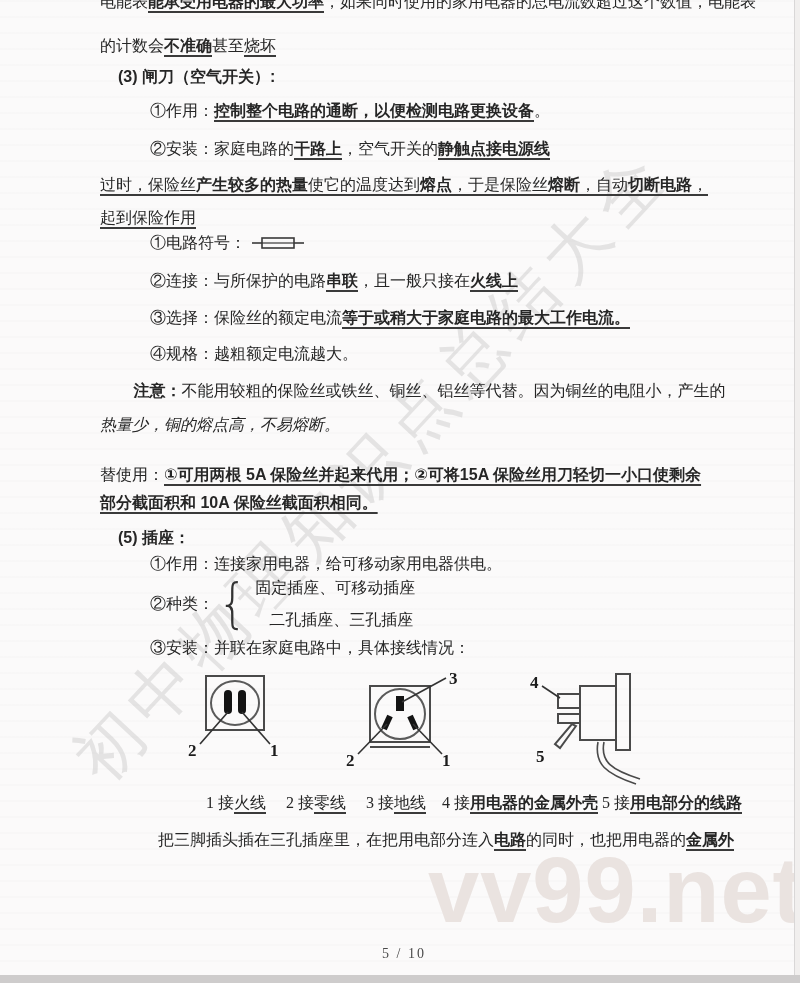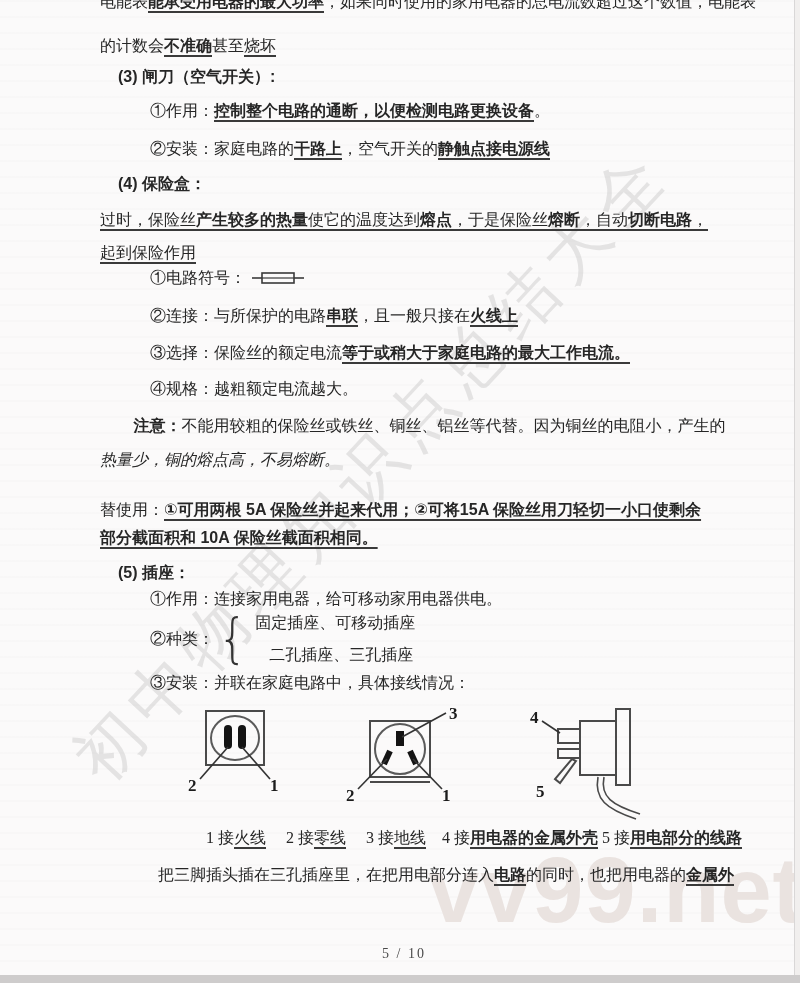--- a/index.html
+++ b/index.html
@@ -50,21 +50,20 @@
 
 <div class="content">
 
   <div class="ln" style="margin-top:-10px;"><span>电能表</span><span class="b u">能承受用电器的最大功率</span><span>，如果同时使用的家用电器的总电流数超过这个数值，电能表</span></div>
   <div class="ln" style="margin-top:20px;"><span>的计数会</span><span class="b u">不准确</span><span>甚至</span><span class="u">烧坏</span></div>
 
   <div class="ln ind-h" style="margin-top:7px;"><span class="b">(3) 闸刀（空气开关）:</span></div>
   <div class="ln ind-i" style="margin-top:10px;"><span>①作用：</span><span class="b u">控制整个电路的通断，以便检测电路更换设备</span><span>。</span></div>
   <div class="ln ind-i" style="margin-top:14px;"><span>②安装：家庭电路的</span><span class="b u">干路上</span><span>，空气开关的</span><span class="b u">静触点接电源线</span></div>
 
-  <div class="ln ind-h" style="margin-top:11px;"><span class="b">(4) 保险盒：</span></div>
   <div class="ln" style="margin-top:12px;"><span class="u">过时，保险丝</span><span class="b u">产生较多的热量</span><span class="u">使它的温度达到</span><span class="b u">熔点</span><span class="u">，于是保险丝</span><span class="b u">熔断</span><span class="u">，自动</span><span class="b u">切断电路</span><span class="u">，</span></div>
   <div class="ln" style="margin-top:9px;"><span class="u">起到保险作用</span></div>
 
   <div class="ln ind-i sym-row" style="margin-top:1px;">
     <span><span>①电路符号：</span></span>
     <svg width="52" height="16" viewBox="0 0 52 16">
       <line x1="0" y1="8" x2="10" y2="8" stroke="#3a3a3a" stroke-width="1.6"></line>
       <rect x="10" y="3" width="32" height="10" fill="none" stroke="#3a3a3a" stroke-width="1.6"></rect>
       <line x1="10" y1="8" x2="42" y2="8" stroke="#3a3a3a" stroke-width="1.2"></line>
       <line x1="42" y1="8" x2="52" y2="8" stroke="#3a3a3a" stroke-width="1.6"></line>

